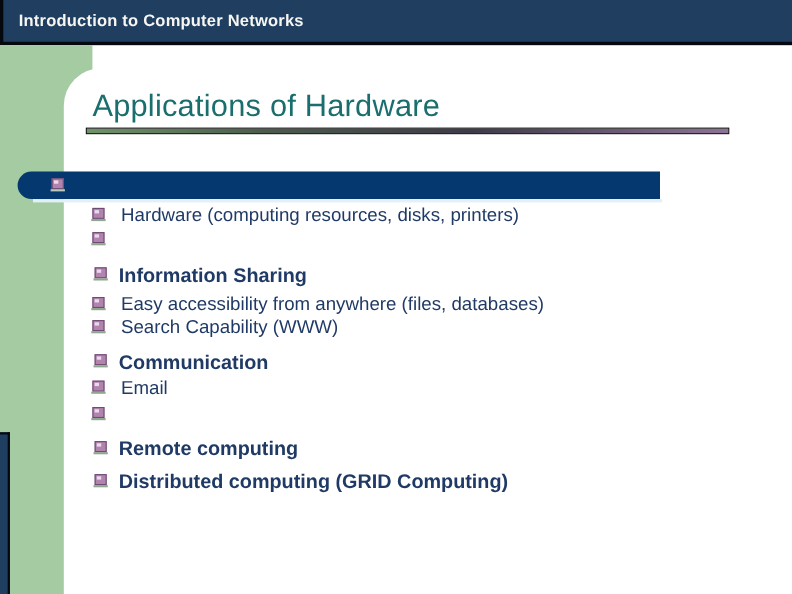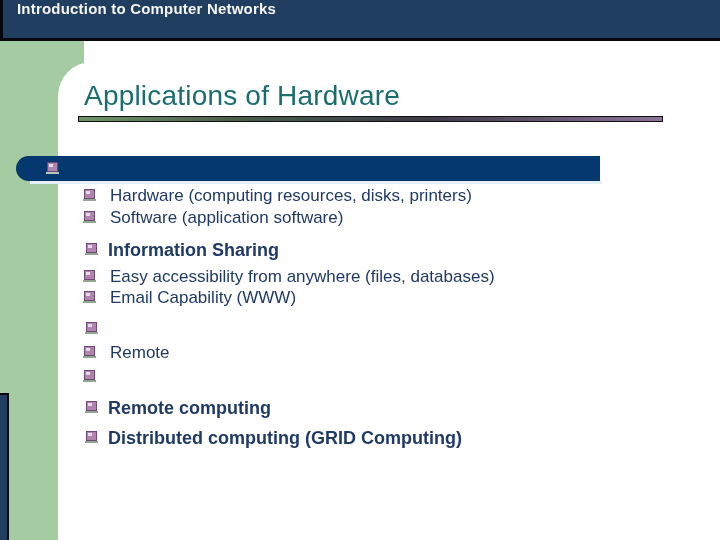--- a/index.html
+++ b/index.html
@@ -8,21 +8,21 @@
     background:#ffffff;
     font-family:"Liberation Sans","DejaVu Sans",sans-serif;
   }
   
   .header-bar{
     position:absolute;left:0;top:0;width:720px;height:41px;
     background:#203E60;
     border-left:3px solid #05090f;
     border-bottom:3px solid #05090f;
     box-sizing:border-box;
-    display:flex;align-items:flex-start;
+    display:flex;align-items:center;
   }
   .header-title{
     color:#f6f6f2;font-size:15px;font-weight:bold;
     padding-left:14px;letter-spacing:0.2px;
   }
   
   .green-panel{
     position:absolute;left:0;top:41px;width:84px;height:499px;
     background:#A4CBA1;
   }
@@ -114,55 +114,55 @@
       <span class="scr"></span>
       <span class="base"></span>
     </span>
   <span>Hardware (computing resources, disks, printers)</span>
 </div>
 <div class="row l2" style="top:207px">
   <span class="mon-icon">
       <span class="scr"></span>
       <span class="base"></span>
     </span>
-  <span>Software (application software)</span>
 </div>
 <div class="row l1" style="top:239px">
   <span class="mon-icon">
       <span class="scr"></span>
       <span class="base"></span>
     </span>
   <span>Information Sharing</span>
 </div>
 <div class="row l2" style="top:266px">
   <span class="mon-icon">
       <span class="scr"></span>
       <span class="base"></span>
     </span>
   <span>Easy accessibility from anywhere (files, databases)</span>
 </div>
 <div class="row l2" style="top:287px">
   <span class="mon-icon">
       <span class="scr"></span>
       <span class="base"></span>
     </span>
-  <span>Email Capability (WWW)</span>
+  <span>Search Capability (WWW)</span>
 </div>
 <div class="row l1" style="top:318px">
   <span class="mon-icon">
       <span class="scr"></span>
       <span class="base"></span>
     </span>
+  <span>Communication</span>
 </div>
 <div class="row l2" style="top:342px">
   <span class="mon-icon">
       <span class="scr"></span>
       <span class="base"></span>
     </span>
-  <span>Remote</span>
+  <span>Email</span>
 </div>
 <div class="row l2" style="top:366px">
   <span class="mon-icon">
       <span class="scr"></span>
       <span class="base"></span>
     </span>
 </div>
 <div class="row l1" style="top:397px">
   <span class="mon-icon">
       <span class="scr"></span>

